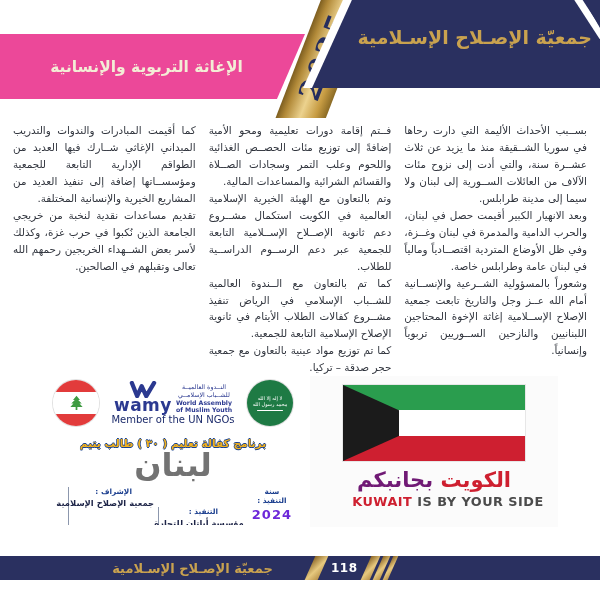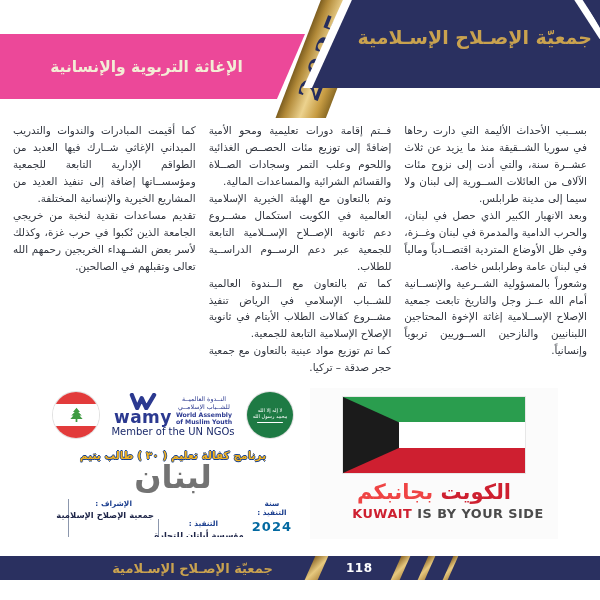--- a/index.html
+++ b/index.html
@@ -48,21 +48,21 @@
     position:absolute; top:122px; left:13px; right:13px; height:256px;
     display:flex; direction:rtl; gap:13px;
   }
   .article .col { flex:1; direction:rtl; }
   .article p {
     color:#30343d; font-size:10.4px; line-height:1.63; text-align:justify;
     direction:rtl; font-weight:500;
   }
   
   .card-frame {
-    position:absolute; top:388px; padding:0;
+    position:absolute; top:376px; padding:0;
     background:linear-gradient(135deg,#8a6526 0%,#d9b568 25%,#f0dca0 50%,#a8823c 78%,#8a6526 100%);
   }
   .card-inner { background:#fff; width:100%; height:100%; overflow:hidden; }
   
   .wamy-frame { left:45px; width:256px; height:149px; }
   .wamy-inner { padding:4px 5px 0 5px; text-align:center; }
   .wamy-toprow { display:flex; align-items:center; justify-content:space-between; padding:0 3px; }
   .flag-circle { width:46px; height:46px; border-radius:50%; flex:0 0 auto;
     box-shadow:0 0 0 1px rgba(0,0,0,.12); position:relative; overflow:hidden; }
   .flag-lebanon { background:linear-gradient(180deg,#e23b3b 0 26%,#ffffff 26% 74%,#e23b3b 74% 100%);
@@ -85,40 +85,40 @@
     text-shadow:-0.7px 0 #17418f, 0.7px 0 #17418f, 0 -0.7px #17418f, 0 0.7px #17418f;
     text-align:center;
   }
   .country-title { font-size:32px; font-weight:bold; color:#737373; line-height:1.05; direction:rtl; }
   .info-row { display:flex; direction:rtl; margin-top:4px; }
   .info-cell { padding:0 4px; }
   .info-cell + .info-cell { border-left:1px solid #8c97ad; }
   .cell-year { width:27%; } .cell-exec { width:36.5%;margin-top:20px; } .cell-sup { width:36.5%;margin-left:48px; }
   .info-label { color:#1c3f8f; font-size:7.4px; font-weight:bold; direction:rtl; display:block; }
   .info-value { color:#1d2447; font-size:8.4px; font-weight:bold; direction:rtl; display:block; margin-top:2px; white-space:nowrap; }
-  .info-value-year { font-size:13px; color:#0369a1; letter-spacing:1px; }
+  .info-value-year { font-size:13px; color:#6d28d9; letter-spacing:1px; }
   
   .kuwait-frame { left:310px; width:248px; height:151px; }
   .kuwait-inner { background:#fbfbfb; text-align:center; }
   .kw-flag { position:relative; width:182px; height:76px; margin:9px auto 0 auto;
     box-shadow:0 0 0 1px rgba(0,0,0,.08); overflow:hidden;
     background:linear-gradient(180deg,#2a9d4e 0 33.4%,#ffffff 33.4% 66.7%,#ce1f30 66.7% 100%); }
   .kw-black { position:absolute; left:0; top:0; width:31%; height:100%; background:#1b1b1b;
     clip-path:polygon(0 0,100% 33.4%,100% 66.7%,0 100%); }
   .kw-title { margin-top:8px; direction:rtl; font-size:21px; font-weight:bold; line-height:1.1; }
-  .kw-title .red { color:#ce2030; } .kw-title .gray { color:#ef4444; }
+  .kw-title .red { color:#ce2030; } .kw-title .gray { color:#701a75; }
   .kw-sub { margin-top:2px; font-size:12.8px; font-weight:bold; letter-spacing:0.5px;margin-left:28px; }
   .kw-sub .red { color:#ce2030; } .kw-sub .gray { color:#4b4b4b; }
   
   .footer { position:absolute; top:556px; left:0; width:600px; height:24px; background:#2a3060; }
   .footer-org {
     position:absolute; left:100px; width:185px; top:50%; transform:translateY(-50%);
     text-align:center; color:#c9a24f; font-size:13px; font-weight:bold; direction:rtl; white-space:nowrap;
   }
-  .page-badge { position:absolute; left:310px; top:0; height:100%; display:flex; align-items:center; gap:18px; }
+  .page-badge { position:absolute; left:310px; top:0; height:100%; display:flex; align-items:center; gap:3px; }
   .slash { height:24px; background:linear-gradient(120deg,#8a6526,#e7c97f 55%,#b9924a);
     transform:skewX(-24deg); }
   .s1 { width:13px; } .s2 { width:9px; } .s3 { width:7px; } .s4 { width:5px; }
   .pn { color:#fff; font-weight:bold; font-size:12px; margin:0 5px; letter-spacing:0.5px; }
 </style>
 </head>
 <body>
 
 <div class="page">
 
@@ -134,21 +134,21 @@
       <div class="banner-navy"></div>
       <div class="corner-slash"></div>
       <div class="corner-tri"></div>
       <div class="org-calligraphy">جمعيّة الإصـلاح الإسـلامية</div>
     </div>
   </div>
 
   <div class="article">
     <div class="col">
       <p>بســبب الأحداث الأليمة التي دارت رحاها في سوريا الشــقيقة منذ ما يزيد عن ثلاث عشــرة سنة، والتي أدت إلى نزوح مئات الآلاف من العائلات الســورية إلى لبنان ولا سيما إلى مدينة طرابلس.</p>
-      <p>وبعد الانهيار الكبير الذي حصل في لبنان، والحرب الدامية والمدمرة في لبنان وغــزة، وفي ظل الأوضاع المتردية اقتصــادياً ومالياً في لبنان عامة وطرابلس خاصة.</p>
+      <p>وبعد الانهيار الكبير أقيمت حصل في لبنان، والحرب الدامية والمدمرة في لبنان وغــزة، وفي ظل الأوضاع المتردية اقتصــادياً ومالياً في لبنان عامة وطرابلس خاصة.</p>
       <p>وشعوراً بالمسؤولية الشــرعية والإنســانية أمام الله عــز وجل والتاريخ تابعت جمعية الإصلاح الإســلامية إغاثة الإخوة المحتاجين اللبنانيين والنازحين الســوريين تربوياً وإنسانياً.</p>
     </div>
     <div class="col">
       <p>فــتم إقامة دورات تعليمية ومحو الأمية إضافةً إلى توزيع مئات الحصــص الغذائية واللحوم وعلب التمر وسجادات الصــلاة والقسائم الشرائية والمساعدات المالية.</p>
       <p>وتم بالتعاون مع الهيئة الخيرية الإسلامية العالمية في الكويت استكمال مشــروع دعم ثانوية الإصــلاح الإســلامية التابعة للجمعية عبر دعم الرســوم الدراســية للطلاب.</p>
       <p>كما تم بالتعاون مع الــندوة العالمية للشــباب الإسلامي في الرياض تنفيذ مشــروع كفالات الطلاب الأيتام في ثانوية الإصلاح الإسلامية التابعة للجمعية.</p>
       <p>كما تم توزيع مواد عينية بالتعاون مع جمعية حجر صدقة – تركيا.</p>
     </div>
     <div class="col">
       <p>كما أقيمت المبادرات والندوات والتدريب الميداني الإغاثي شــارك فيها العديد من الطواقم الإدارية التابعة للجمعية ومؤسســاتها إضافة إلى تنفيذ العديد من المشاريع الخيرية والإنسانية المختلفة.</p>

